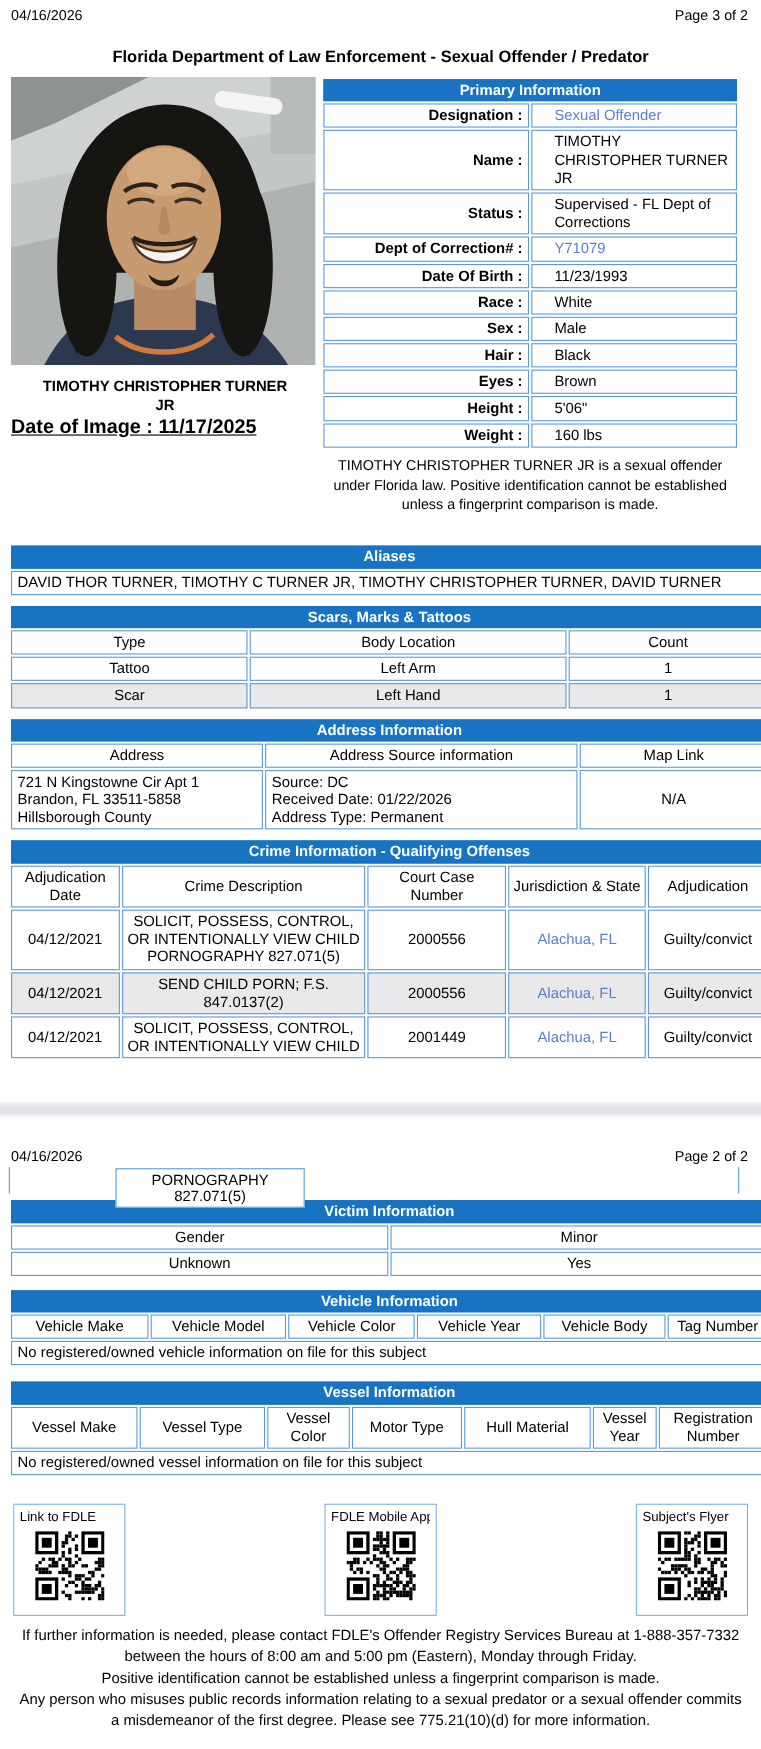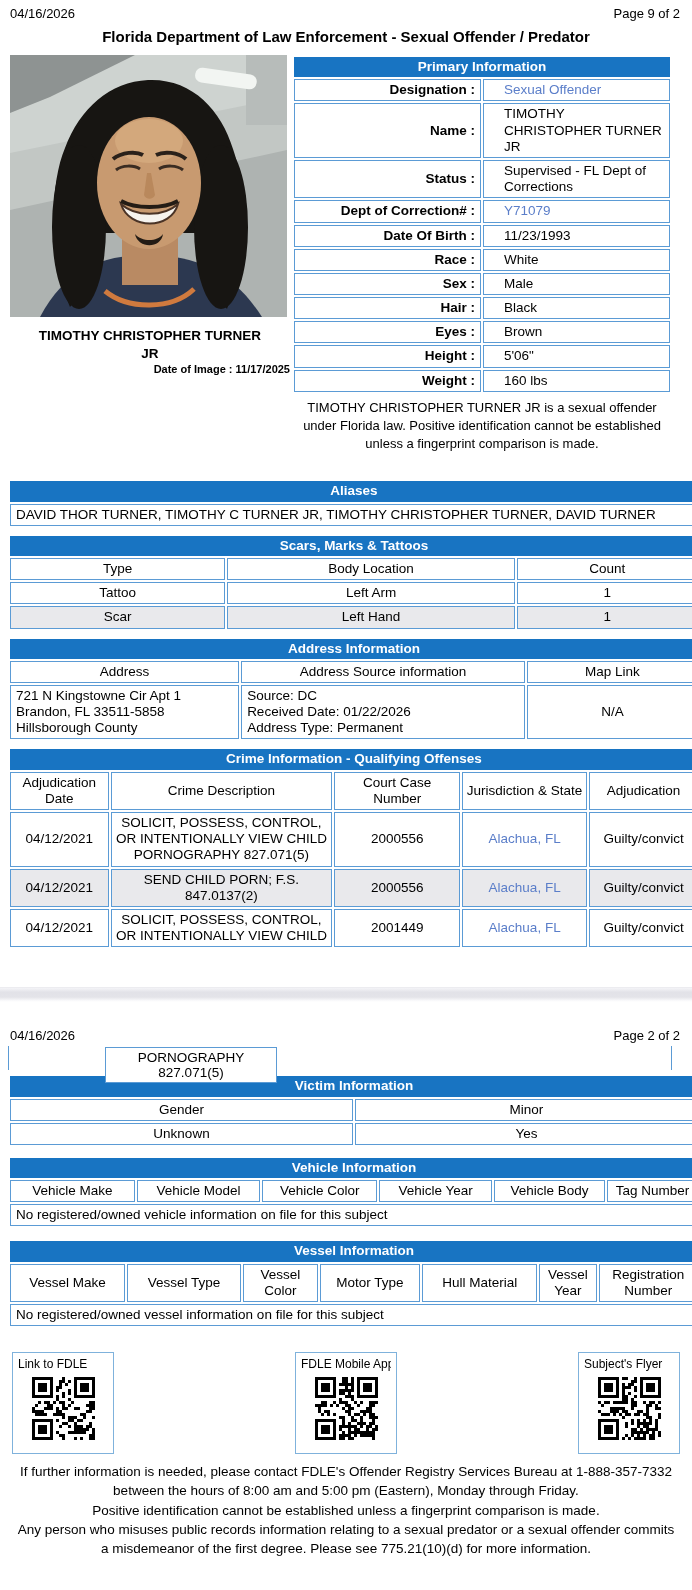--- a/index.html
+++ b/index.html
@@ -7,27 +7,27 @@
     --border-blue:#5b9bd5;
     --link-blue:#5b7ec9;
     --stripe-gray:#e9e9ec;
   }
   *{box-sizing:border-box;margin:0;padding:0;}
   html,body{background:#fff;}
   body{font-family:"Liberation Sans",sans-serif;color:#000;}
   .sheet{position:relative;width:692px;height:1590px;background:#fff;overflow:hidden;}
 
   .page-header{display:flex;justify-content:space-between;padding:6px 12px 0 10px;font-size:13px;}
-  .doc-title{text-align:center;font-weight:bold;font-size:15px;margin-top:7px;}
+  .doc-title{text-align:center;font-weight:bold;font-size:15px;margin-top:22px;}
 
   .top-section{display:flex;margin:10px 20px 0 10px;}
   .photo-col{width:280px;flex:0 0 280px;}
   .photo-frame{width:277px;height:262px;overflow:hidden;}
   .photo-name{font-weight:bold;text-align:center;font-size:13.5px;margin-top:10px;padding:0 28px;line-height:1.3;}
-  .photo-date{font-weight:bold;text-align:right;font-size:11px;line-height:1.3;}
+  .photo-date{font-weight:bold;text-align:left;font-size:18px;line-height:1.3;text-decoration:underline;}
   .primary-col{flex:1;margin-left:2px;}
 
   table.dtbl{border-collapse:separate;border-spacing:2px;table-layout:fixed;width:100%;}
   table.dtbl td{border:1px solid var(--border-blue);font-size:13.5px;line-height:1.2;padding:2px 3px;text-align:center;vertical-align:middle;background:#fff;}
   table.dtbl td.sec{background:var(--header-blue);border-color:var(--header-blue);color:#fff;font-weight:bold;padding:1px;}
   table.dtbl td.colh{font-weight:normal;}
   table.dtbl td.left{text-align:left;padding-left:5px;}
   table.dtbl tr.gray td{background:var(--stripe-gray);}
   .link{color:var(--link-blue);}
 
@@ -59,21 +59,21 @@
 
   .footer-text{margin:8px 14px 0 14px;text-align:center;font-size:13.5px;line-height:1.42;}
 </style>
 </head>
 <body>
 
 <div class="sheet">
 
   <div class="page-header">
     <span>04/16/2026</span>
-    <span>Page 9 of 2</span>
+    <span>Page 3 of 2</span>
   </div>
 
   <div class="doc-title">Florida Department of Law Enforcement - Sexual Offender / Predator</div>
 
   <div class="top-section">
     <div class="photo-col">
       <div class="photo-frame">
         <svg viewBox="0 0 277 262" width="277" height="262" xmlns="http://www.w3.org/2000/svg">
           <rect width="277" height="262" fill="#aeb3b1"></rect>
           <polygon points="0,0 277,0 277,95 0,155" fill="#c2c7c4"></polygon>

